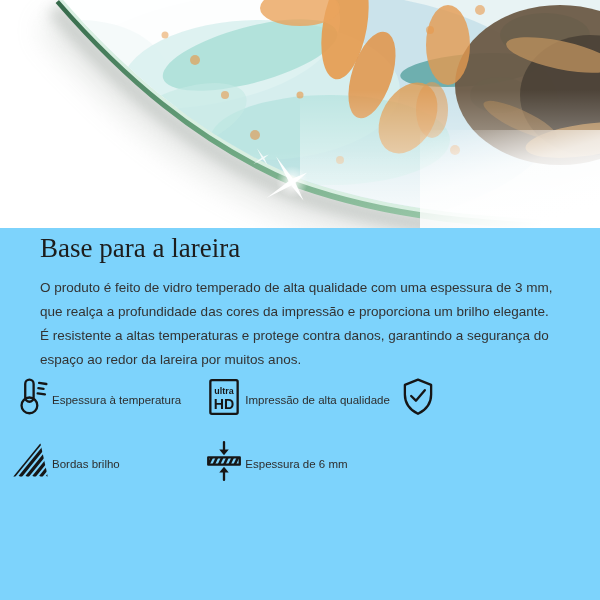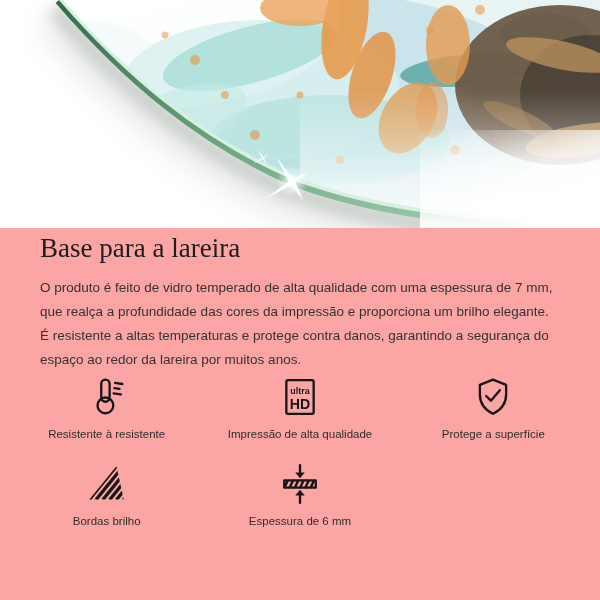--- a/index.html
+++ b/index.html
@@ -1,38 +1,38 @@
 <!DOCTYPE html>
 <html><head>
 <meta charset="utf-8">
 <style>
   html,body { margin:0; padding:0; background:#ffffff; }
   .page {
-    position:relative; width:600px; height:600px; background:#fca5a5;
+    position:relative; width:600px; height:600px; background:#7dd3fc;
     font-family:"Liberation Sans","DejaVu Sans",sans-serif; color:#222;
     overflow:hidden;
   }
   .hero { position:relative; width:600px; height:228px; overflow:hidden; background:#ffffff; }
   .hero svg { display:block; }
   .headline {
     margin:4px 40px 0 40px;
     font-family:"Liberation Serif","DejaVu Serif",serif;
     font-weight:400; font-size:27px; line-height:33.5px; color:#1d1d1d;
   }
   .headline span { display:block; }
   .desc {
     margin:10px 40px 0 40px; max-width:522px;
     font-size:13.5px; line-height:24px; color:#333333;
   }
   .features {
     margin-top:2px; padding:0 10px;
     display:grid; grid-template-columns:repeat(3,1fr);
     row-gap:20px;
   }
-  .feature { display:flex; flex-direction:column; align-items:center; text-align:center; }
+  .feature { display:flex; flex-direction:row; align-items:center; text-align:center; }
   .feature .icon-wrap { height:44px; display:flex; align-items:flex-end; justify-content:center; }
   .feature .label { margin-top:9px; font-size:11.5px; color:#2d2d2d; line-height:14px; }
   .ic { stroke:#161616; stroke-width:2.2; fill:none; stroke-linecap:round; stroke-linejoin:round; }
   .ic-fill { fill:#161616; stroke:none; }
   .badge-txt { fill:#161616; font-family:"Liberation Sans","DejaVu Sans",sans-serif; font-weight:bold; }
 </style>
 </head>
 <body>
 
 <div class="page">
@@ -133,58 +133,57 @@
           <polygon points="0,-30 2.5,-2.5 18,0 2.5,2.5 0,22 -2.5,2.5 -30,0 -2.5,-2.5" fill="#ffffff"></polygon>
         </g>
       </g>
     </svg>
   </figure>
 
   <h1 class="headline">
     <span>Base para a lareira</span>
   </h1>
 
-  <p class="desc">O produto é feito de vidro temperado de alta qualidade com uma espessura de 7 mm, que realça a profundidade das cores da impressão e proporciona um brilho elegante. É resistente a altas temperaturas e protege contra danos, garantindo a segurança do espaço ao redor da lareira por muitos anos.</p>
+  <p class="desc">O produto é feito de vidro temperado de alta qualidade com uma espessura de 3 mm, que realça a profundidade das cores da impressão e proporciona um brilho elegante. É resistente a altas temperaturas e protege contra danos, garantindo a segurança do espaço ao redor da lareira por muitos anos.</p>
 
   <div class="features">
 
     <div class="feature">
       <span class="icon-wrap">
         <svg width="42" height="42" viewBox="0 0 40 40">
           <circle class="ic" cx="18.5" cy="28" r="7.5"></circle>
           <rect class="ic" x="14.5" y="3.5" width="8" height="21" rx="4" fill="#ffffff"></rect>
           <g transform="rotate(8 30 12)">
             <line class="ic" x1="27" y1="7" x2="34" y2="7"></line>
             <line class="ic" x1="27" y1="12" x2="32" y2="12"></line>
             <line class="ic" x1="27" y1="17" x2="34" y2="17"></line>
           </g>
         </svg>
       </span>
-      <div class="label">Resistente à resistente</div>
+      <div class="label">Espessura à temperatura</div>
     </div>
 
     <div class="feature">
       <span class="icon-wrap">
         <svg width="42" height="42" viewBox="0 0 40 40">
           <rect class="ic" x="7" y="4" width="26" height="32" rx="1.5" stroke-width="2.5"></rect>
           <text class="badge-txt" x="20" y="17" font-size="8.5" text-anchor="middle">ultra</text>
           <text class="badge-txt" x="20" y="31" font-size="13.5" text-anchor="middle">HD</text>
         </svg>
       </span>
       <div class="label">Impressão de alta qualidade</div>
     </div>
 
     <div class="feature">
       <span class="icon-wrap">
         <svg width="42" height="42" viewBox="0 0 40 40">
           <path class="ic" d="M20 3.5 L32.5 8.5 L32.5 17.5 C32.5 26.5 27 32.5 20 36 C13 32.5 7.5 26.5 7.5 17.5 L7.5 8.5 Z"></path>
           <path class="ic" d="M13.5 19 L18 23.5 L26.5 13.5"></path>
         </svg>
       </span>
-      <div class="label">Protege a superfície</div>
     </div>
 
 
     <div class="feature">
       <span class="icon-wrap">
         <svg width="42" height="42" viewBox="0 0 40 40">
           <defs>
               <clipPath id="triClip">
                 <path d="M3 35 L29 3 L36 35 Z"></path>
               </clipPath>

